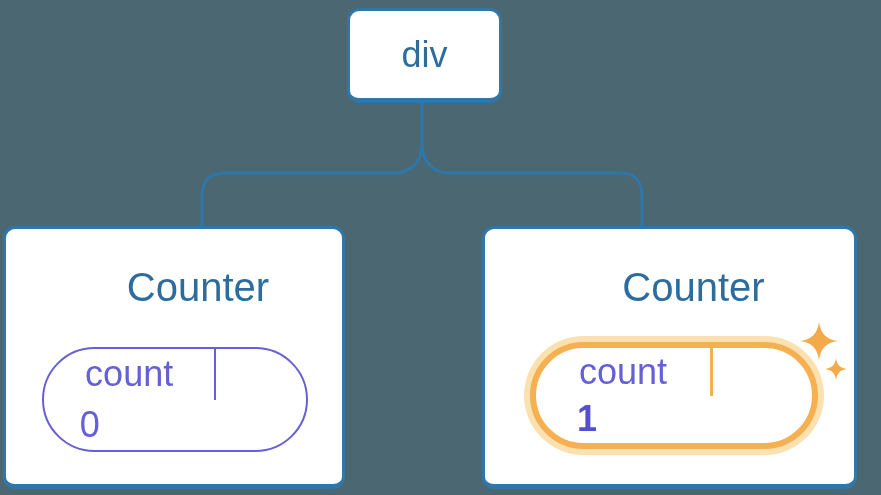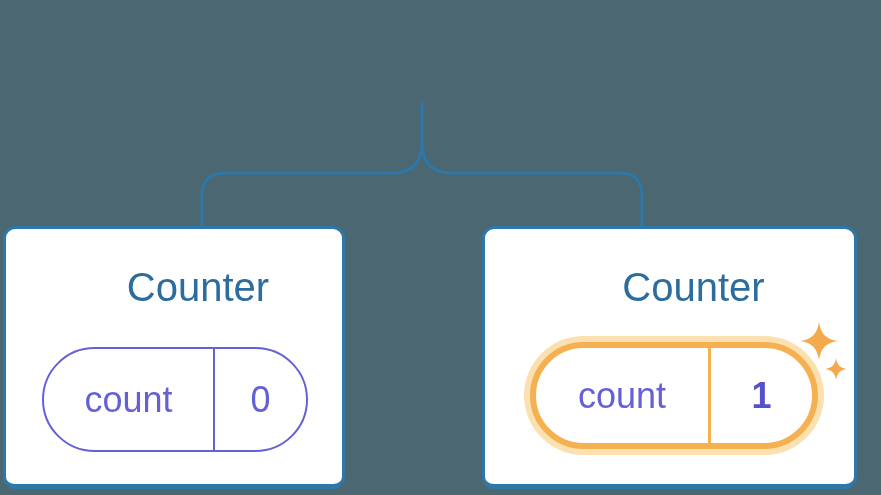--- a/index.html
+++ b/index.html
@@ -75,20 +75,21 @@
     margin-left: 48px;
   }
 
   .pill {
     position: absolute;
     display: flex;
     box-sizing: border-box;
     background: var(--card-bg);
     border-radius: 999px;
     overflow: hidden;
+    flex-direction: column;
   }
   .pill-section {
     display: flex;
     align-items: center;
     justify-content: center;
     height: 100%;
   }
 
   .pill-purple {
     left: 36px; top: 118px;
@@ -138,20 +139,23 @@
 <body>
 
 <div class="stage">
 
   <svg class="connectors" viewBox="0 0 881 495" xmlns="http://www.w3.org/2000/svg">
     <path d="M422,101 L422,143
              M422,143 C422,162 412,173 393,173 L226,173 C209,173 202,180 202,197 L202,227
              M422,143 C422,162 432,173 451,173 L618,173 C635,173 642,180 642,197 L642,227"></path>
   </svg>
 
+  <div class="root-node">
+    <span>div</span>
+  </div>
 
   <div class="card card-left">
     <div class="card-title">Counter</div>
     <div class="pill pill-purple">
       <div class="pill-section sec-key">
         <span>count</span>
       </div>
       <div class="pill-section sec-val">
         <span>0</span>
       </div>

